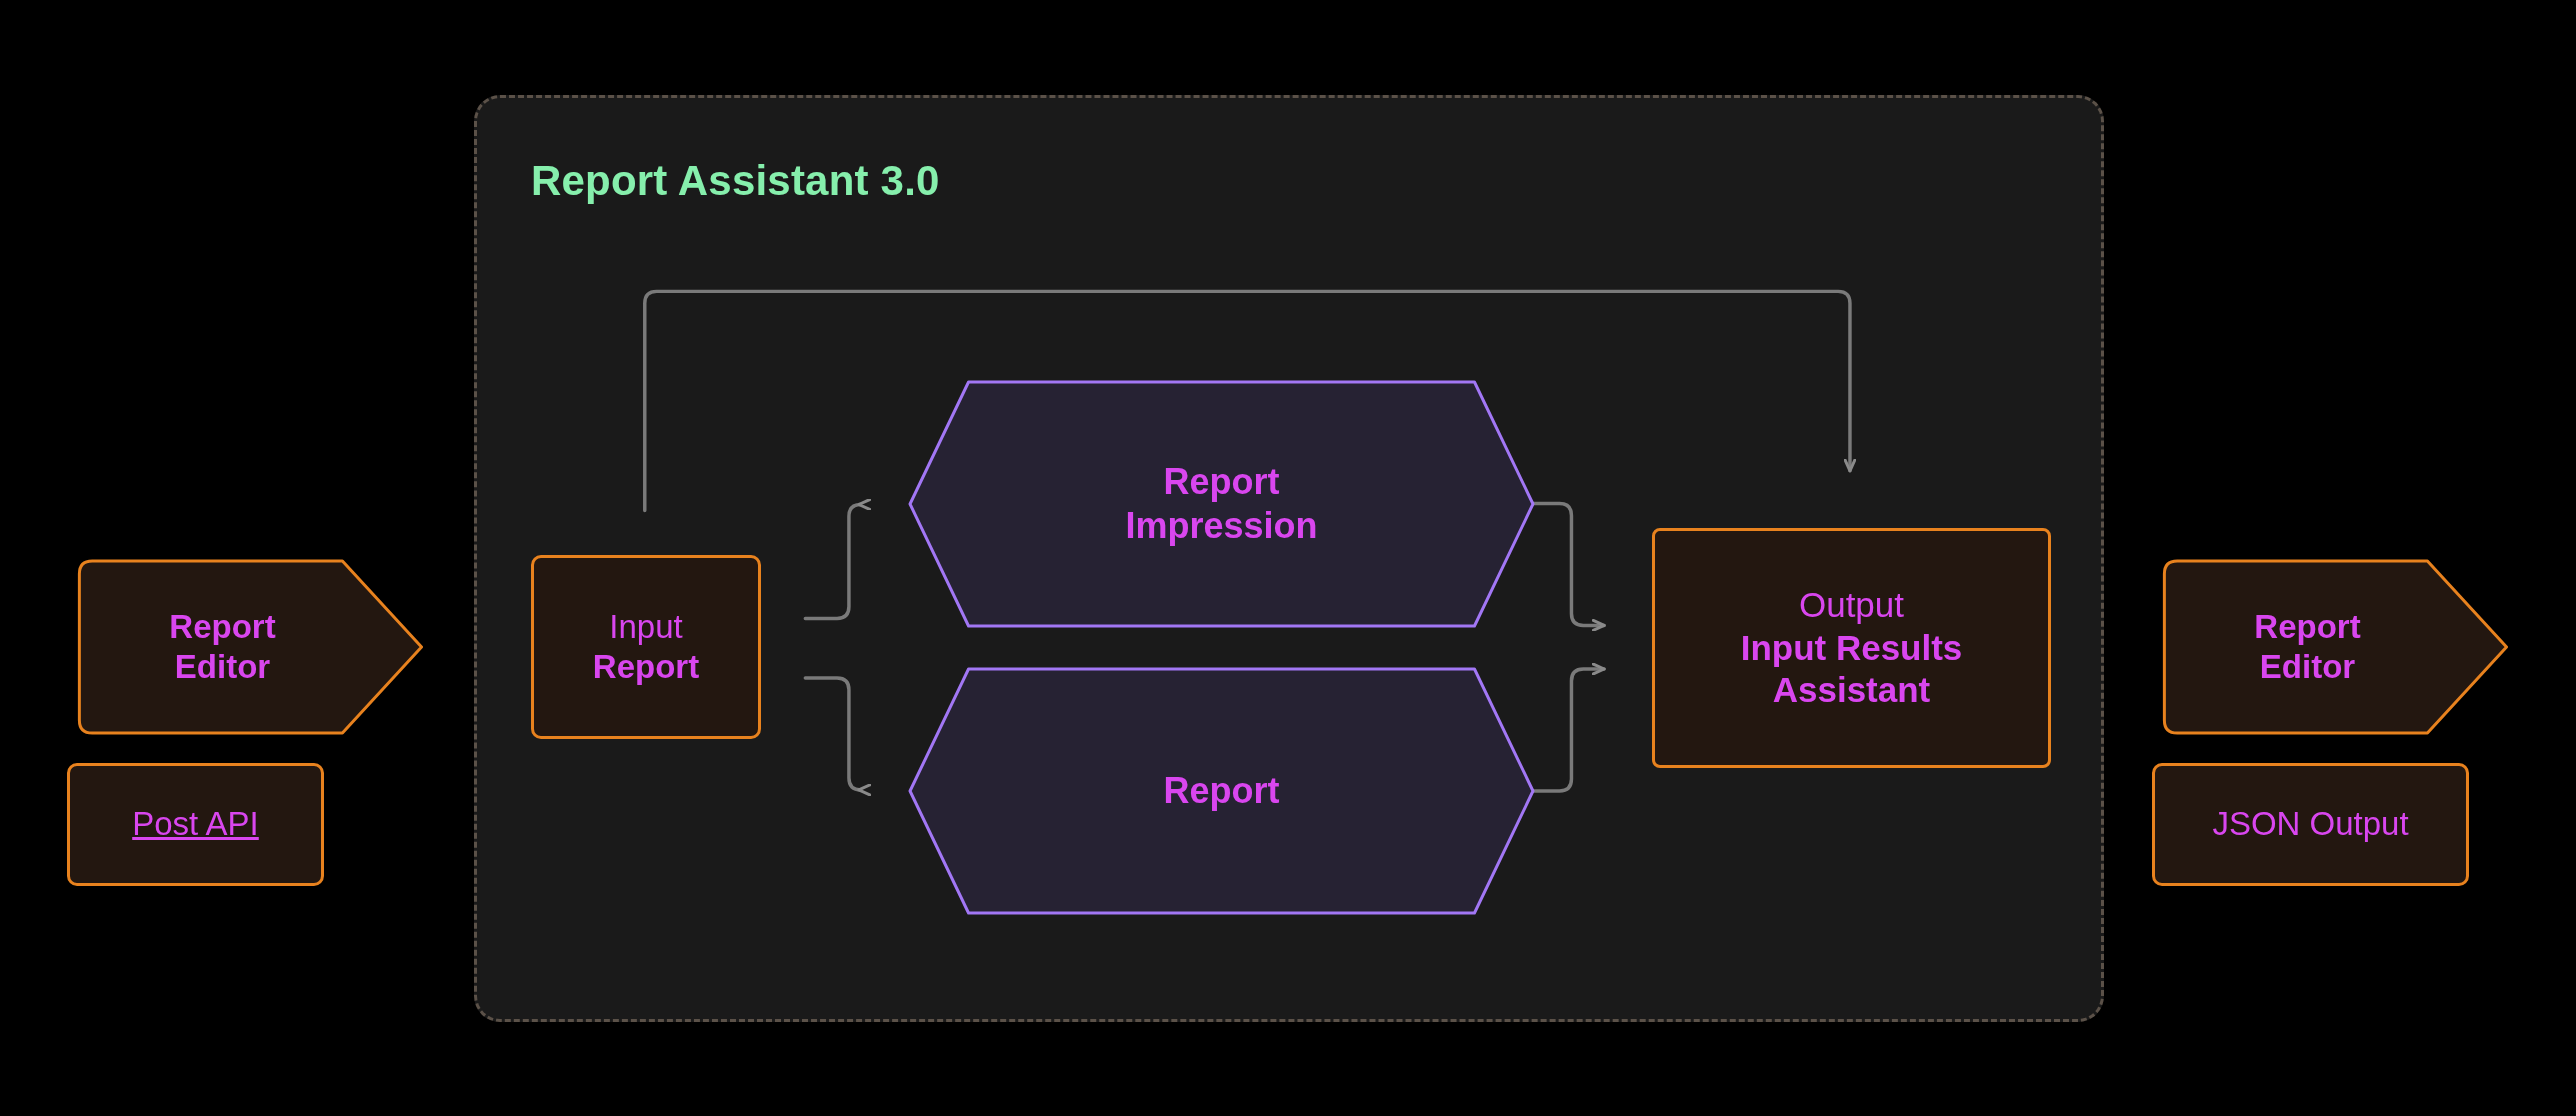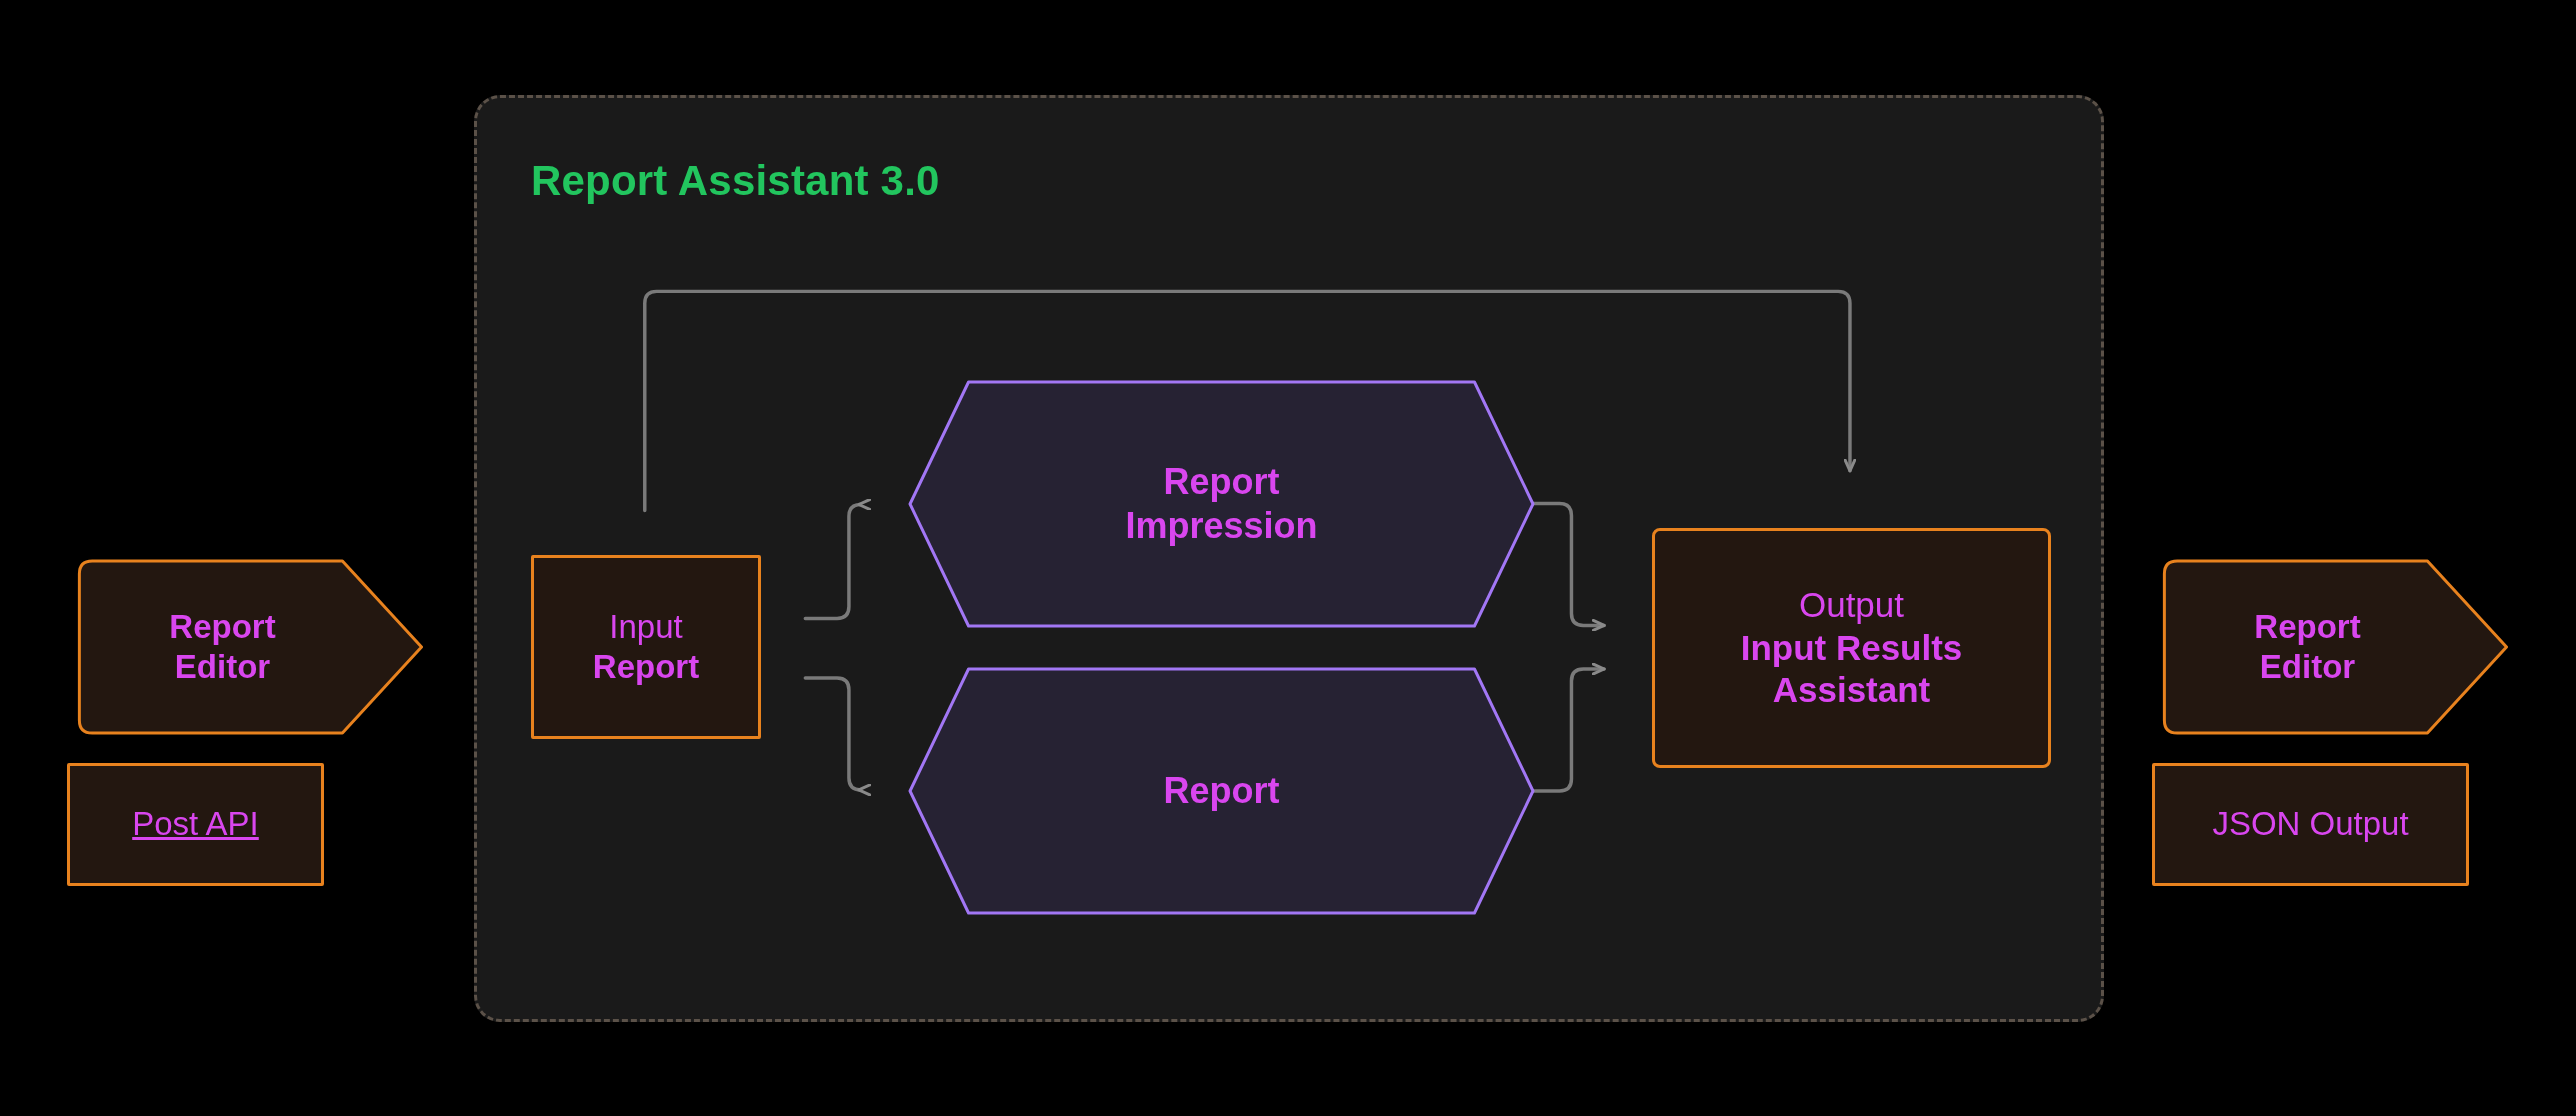--- a/index.html
+++ b/index.html
@@ -27,21 +27,21 @@
     border: 3px dashed #5b5148;
     border-radius: 26px;
     box-sizing: border-box;
   }
   .group-title {
     position: absolute;
     left: 531px;
     top: 157px;
     font-size: 42px;
     font-weight: bold;
-    color: #22c55e;
+    color: #86efac;
     letter-spacing: 0.2px;
     white-space: nowrap;
   }
 
   
   .node-text {
     position: absolute;
     left: 0; top: 0; right: 0; bottom: 0;
     display: flex;
     flex-direction: column;
@@ -59,21 +59,21 @@
   .arrow-node {
     position: absolute;
   }
   .arrow-node svg { position: absolute; left:0; top:0; }
 
   
   .obox {
     position: absolute;
     background: #231710;
     border: 3px solid #e8821e;
-    border-radius: 2px;
+    border-radius: 10px;
     box-sizing: border-box;
   }
 
   
   .hex-node { position: absolute; }
   .hex-node svg { position: absolute; left:0; top:0; }
 
   
   #connectors {
     position: absolute;

